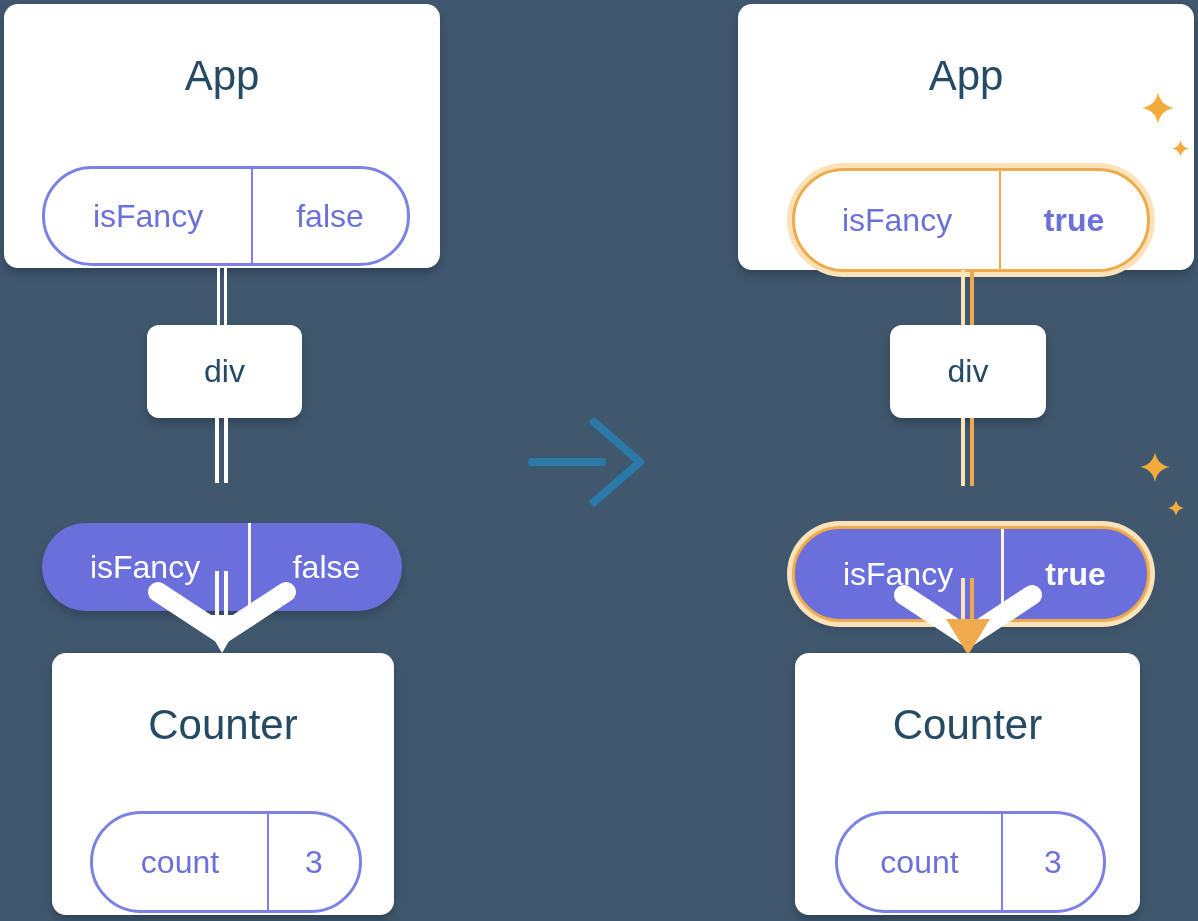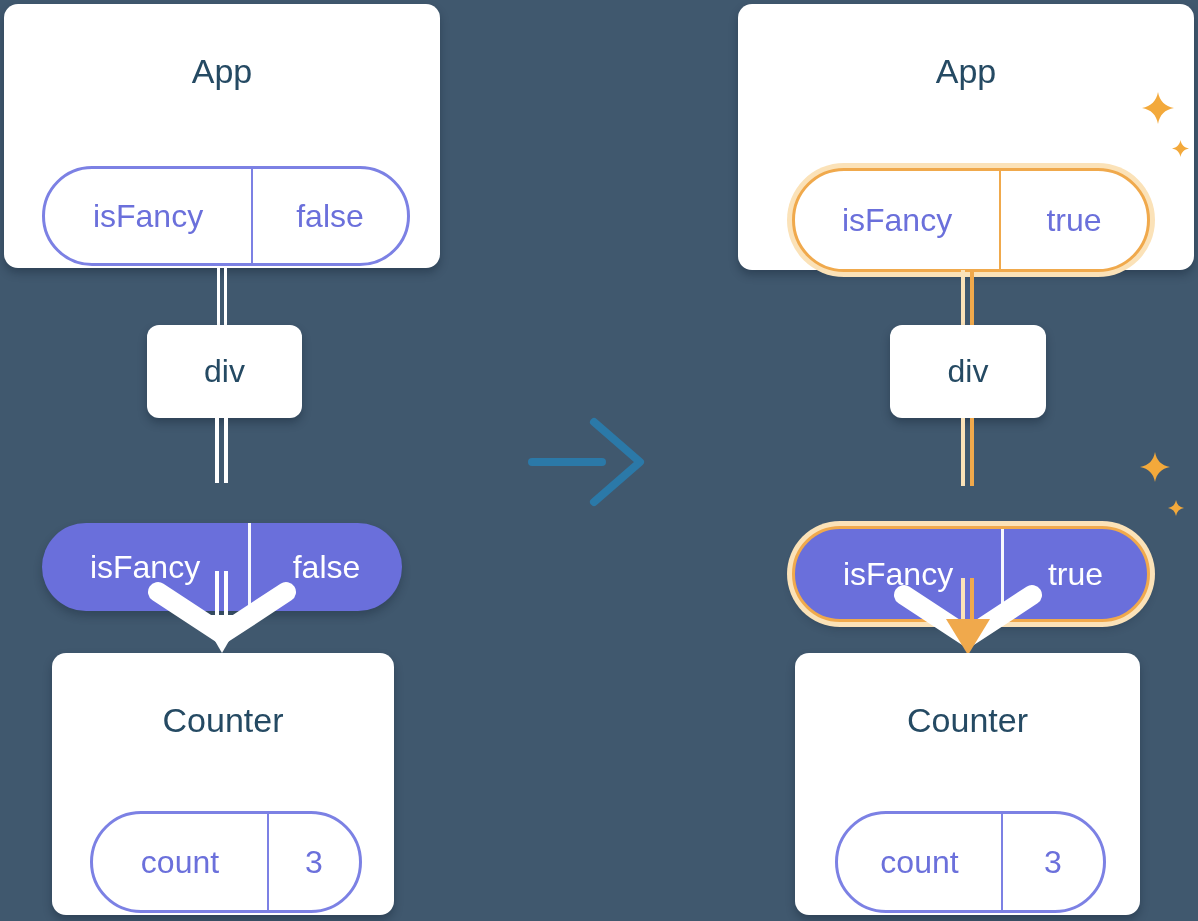--- a/index.html
+++ b/index.html
@@ -2,35 +2,35 @@
 <html style="--bg: #40586E; --card: #FFFFFF; --heading: #254A63; --purple: #6B70DB; --purple-border: #7C81E4; --purple-fill: #6A6FDB; --orange: #F0A94C; --orange-glow: #FBE2B8; --sparkle: #F3A93B; --line: #FFFFFF; --arrow: #2B79A8;"><head>
 <meta charset="utf-8">
 <style>
   html,body{margin:0;padding:0;}
   body{font-family:"Liberation Sans", sans-serif;}
   .canvas{position:relative;width:1198px;height:921px;background:var(--bg,#40586E);overflow:hidden;}
 
   .card{position:absolute;background:var(--card,#fff);border-radius:14px;
         box-shadow:0 5px 9px rgba(15,30,45,.35);}
   .card-title{position:absolute;top:48px;left:0;right:0;text-align:center;
-        font-size:34px;font-weight:500;color:var(--heading,#254A63);}
+        font-size:42px;font-weight:500;color:var(--heading,#254A63);}
   .div-card{display:flex;align-items:center;justify-content:center;
         font-size:32px;font-weight:500;color:var(--heading,#254A63);}
 
   .pill{position:absolute;display:flex;align-items:stretch;border-radius:60px;font-size:32px;margin-top:40px;}
   .pill .seg{display:flex;align-items:center;justify-content:center;}
   .pill .seg.value{flex:1;}
   .outline{background:#fff;border:3px solid var(--purple-border,#7C81E4);color:var(--purple,#6B70DB);}
   .outline .seg.name{border-right:2.5px solid var(--purple-border,#7C81E4);}
   .fill{background:var(--purple-fill,#6A6FDB);color:#fff;box-shadow:0 5px 9px rgba(15,30,45,.3);}
   .fill .seg.name{border-right:3px solid rgba(255,255,255,.95);}
   .hl{border:3.5px solid var(--orange,#F0A94C);box-shadow:0 0 0 5px var(--orange-glow,#FBE2B8);}
   .hl.outline .seg.name{border-right:2.5px solid var(--orange,#F0A94C);}
   .hl.fill{box-shadow:0 0 0 5px var(--orange-glow,#FBE2B8),0 6px 10px rgba(15,30,45,.3);}
-  .b{font-weight:400;}
+  .b{font-weight:700;}
 
   
   .l-app{left:4px;top:4px;width:436px;height:264px;}
   .lp-app{left:38px;top:122px;width:362px;height:94px;}
   .lp-app .seg.name{width:206px;}
   .l-div{left:147px;top:325px;width:155px;height:93px;border-radius:12px;}
   .lp-flow{left:42px;top:483px;width:360px;height:88px;}
   .lp-flow .seg.name{width:206px;}
   .l-counter{left:52px;top:653px;width:342px;height:262px;}
   .lp-count{left:38px;top:118px;width:266px;height:96px;}

